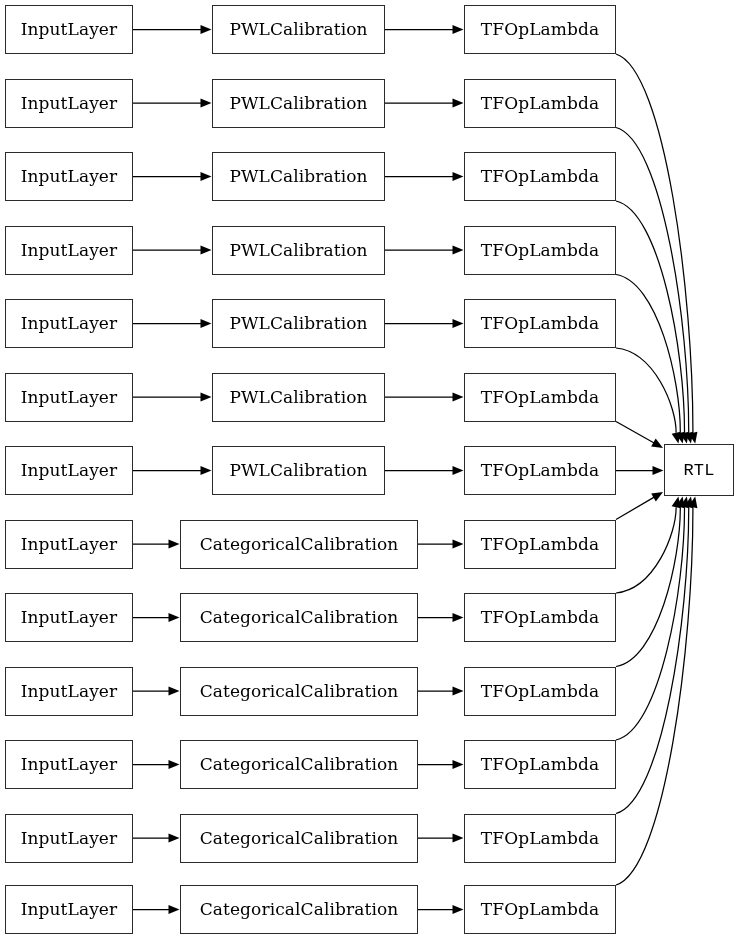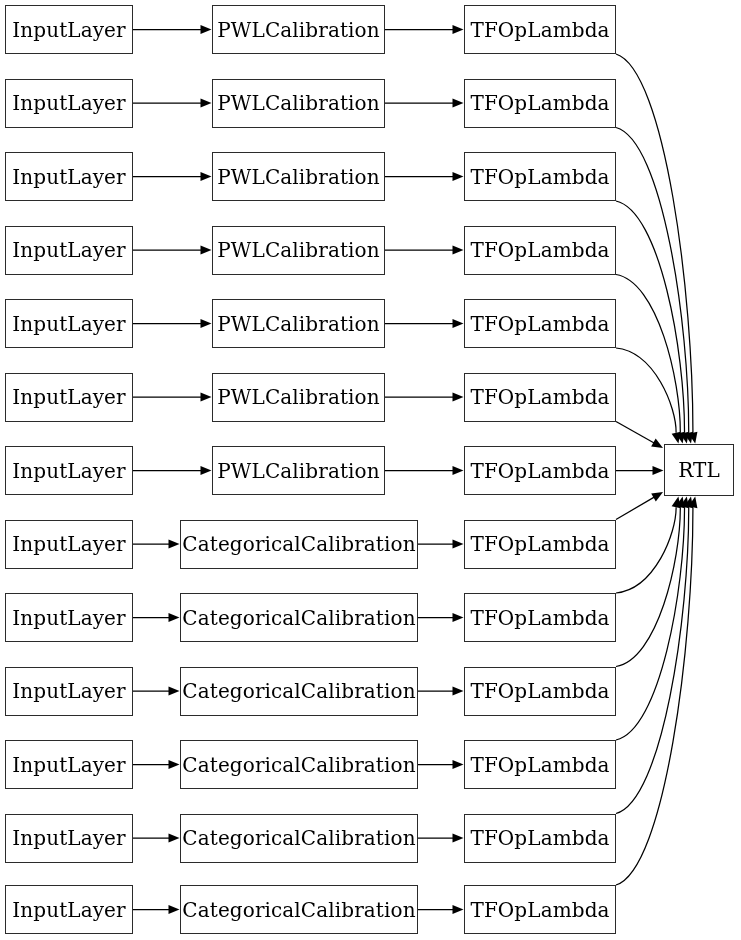--- a/index.html
+++ b/index.html
@@ -25,21 +25,21 @@
   }
   .node {
     position: absolute;
     box-sizing: border-box;
     border: 1.3px solid #2b2b2b;
     background: #ffffff;
     display: flex;
     align-items: center;
     justify-content: center;
     color: #000000;
-    font-size: 20px;
+    font-size: 17px;
     line-height: 1;
     letter-spacing: 0.1px;
     white-space: nowrap;
     z-index: 2;
   }
   .node-label {
     display: block;
     transform: translateY(-0.5px);
   }
   svg .edge-line {
@@ -247,17 +247,17 @@
       </div>
       <div class="node" style="left: 464px; top: 740px; width: 152px; height: 49px;">
         <span class="node-label">TFOpLambda</span>
       </div>
       <div class="node" style="left: 464px; top: 813.5px; width: 152px; height: 49px;">
         <span class="node-label">TFOpLambda</span>
       </div>
       <div class="node" style="left: 464px; top: 885px; width: 152px; height: 49px;">
         <span class="node-label">TFOpLambda</span>
       </div>
-      <div class="node" style="left: 664px; top: 444px; width: 70px; height: 52px;">
+      <div class="node" style="left: 664px; top: 444px; width: 70px; height: 52px; font-family: Liberation Mono, monospace;">
         <span class="node-label">RTL</span>
       </div>
     </div>
 </div>
 
 </body></html>

